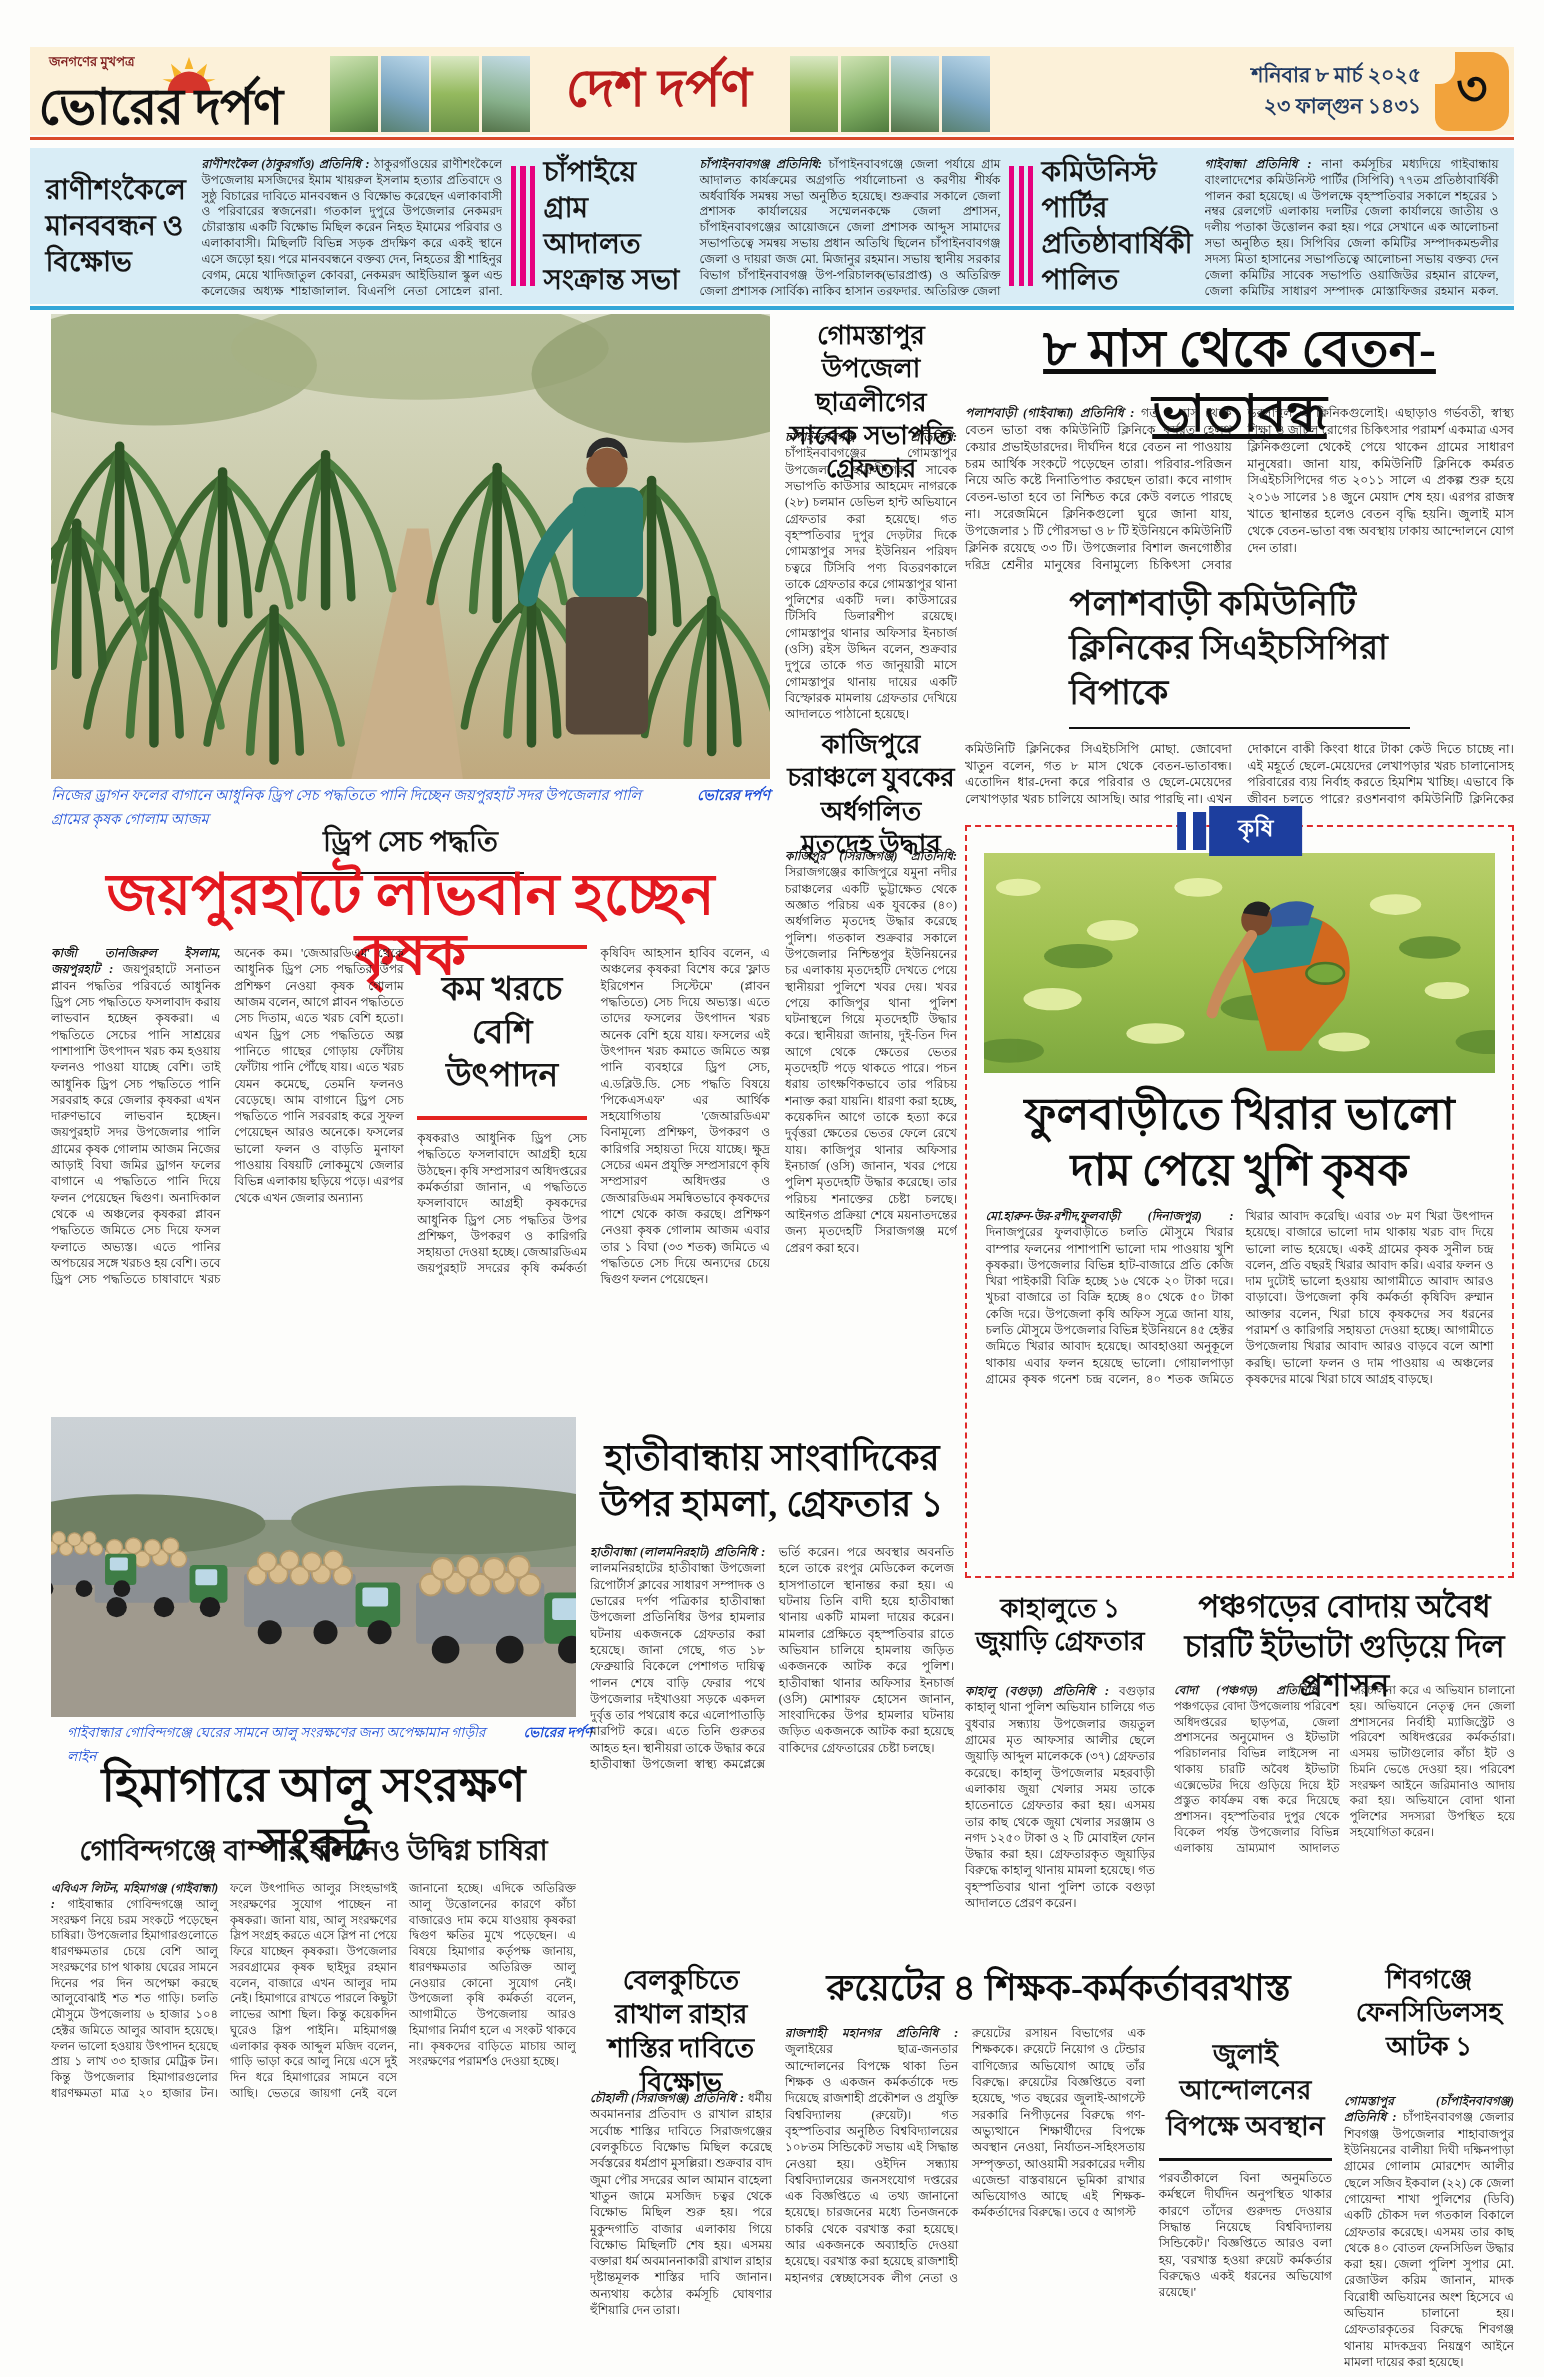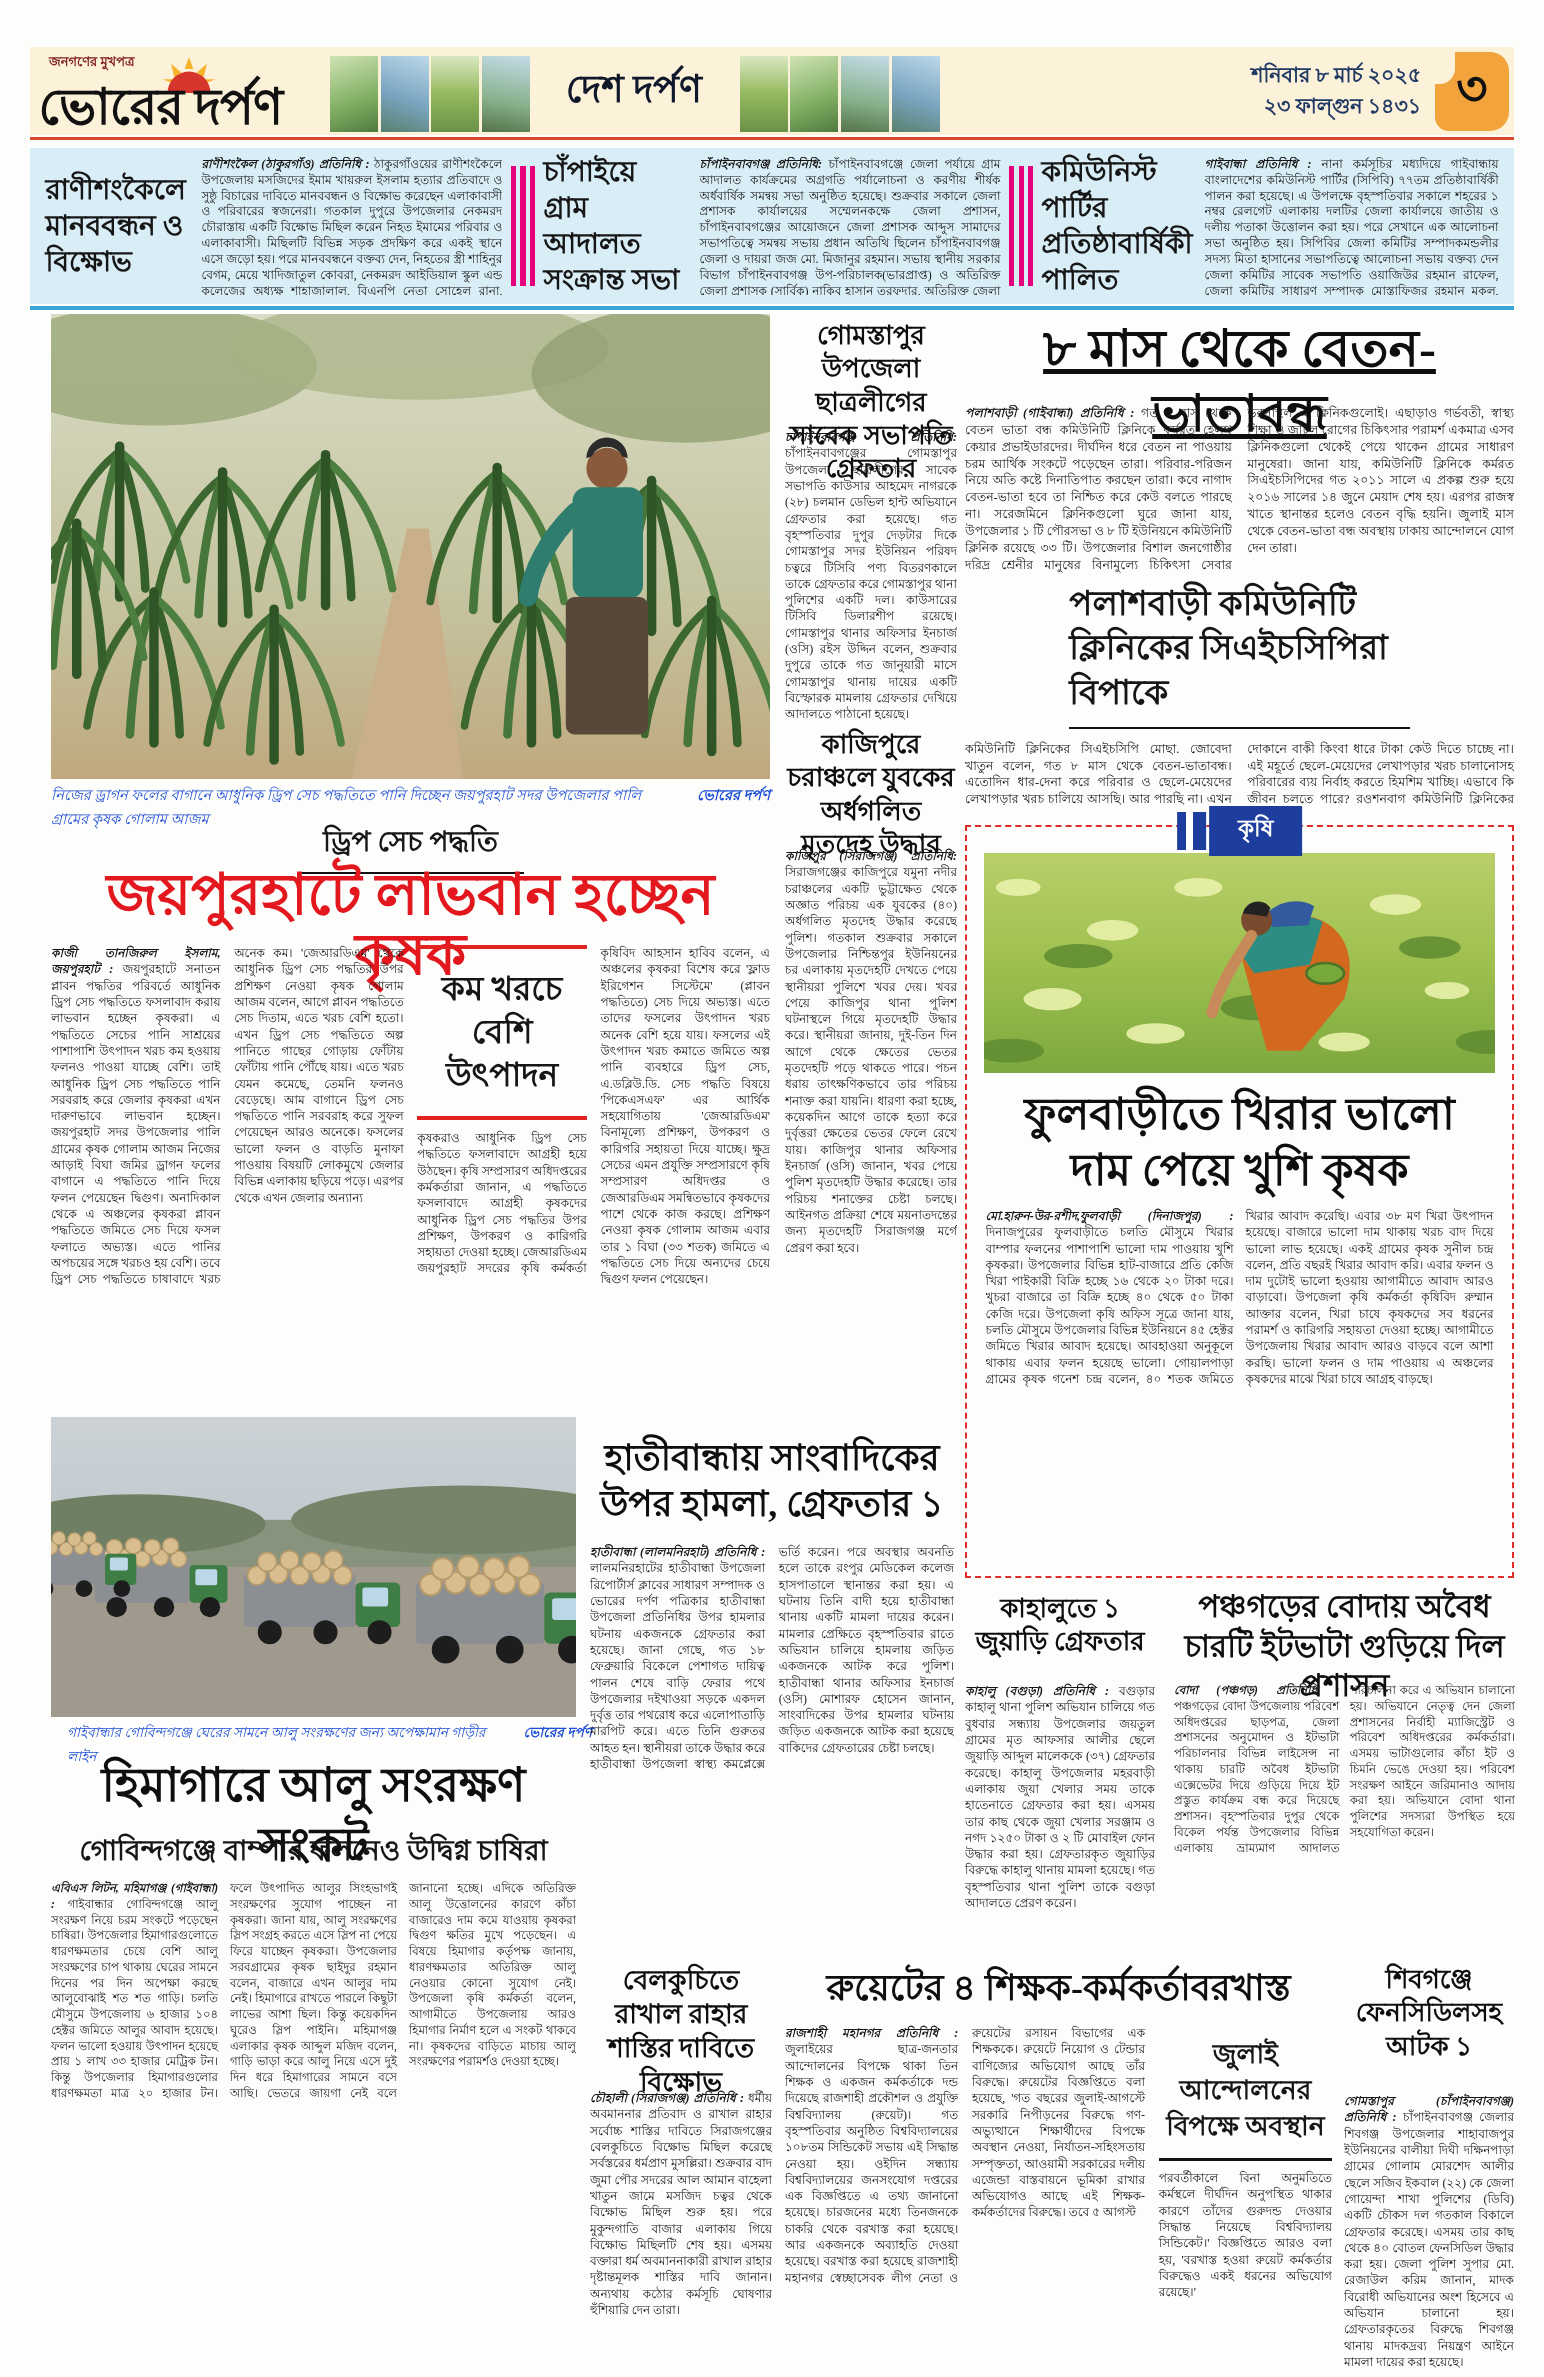--- a/index.html
+++ b/index.html
@@ -14,21 +14,21 @@
               letter-spacing:-0.9px;line-height:1;}
   .mast svg{position:absolute;top:10.3px;left:129px;}
   .strip{display:flex;height:76px;margin-top:6.9px;gap:2.6px;}
   .strip i{display:block;width:48px;height:100%;}
   .strip.s1{margin-left:31px;}
   .strip.s2{margin-left:12px;}
   .ph1{background:linear-gradient(160deg,#cfe3b4,#7fae62 60%,#4f7a3e);}
   .ph2{background:linear-gradient(200deg,#bcd8ea,#7aa5c0 55%,#57806f);}
   .ph3{background:linear-gradient(180deg,#d9e8c2,#94b95e 50%,#6a9148);}
   .ph4{background:linear-gradient(190deg,#c4dce8,#87b08b 60%,#54734a);}
-  .section-title{flex:0 0 auto;margin-left:36px;margin-right:26px;font-size:38px;font-weight:bold;color:#0f172a;}
+  .section-title{flex:0 0 auto;margin-left:36px;margin-right:26px;font-size:52px;font-weight:bold;color:#b91c1c;}
   .datebox{margin-left:auto;text-align:right;font-size:20.6px;font-weight:bold;color:#203a63;line-height:1.5;padding-right:13.7px;}
   .pagecurl{position:relative;width:74px;height:79px;background:#f2a33c;border-radius:13.7px 19px 19px 13.7px;
             display:flex;align-items:center;justify-content:center;font-size:48px;font-weight:bold;color:#111;margin-right:5.1px;}
   .pagecurl:before{content:"";position:absolute;left:-1.7px;top:-1.7px;width:22px;height:34px;background:#fcf1d9;border-radius:0 0 15.4px 0;}
   .rule-red{position:absolute;left:30px;top:137px;width:1484px;height:3.4px;background:#da4a2a;}
   
   .topstrip{position:absolute;left:30px;top:148px;width:1484px;height:156px;background:#d9edf6;
             display:flex;align-items:stretch;padding:8.6px 15.4px;box-sizing:border-box;gap:8.6px;}
   .tcell{flex:1 1 0;display:flex;gap:12px;min-width:0;}
   .tcell .hl{flex:0 0 144px;font-size:28px;font-weight:bold;line-height:1.28;align-self:center;}

